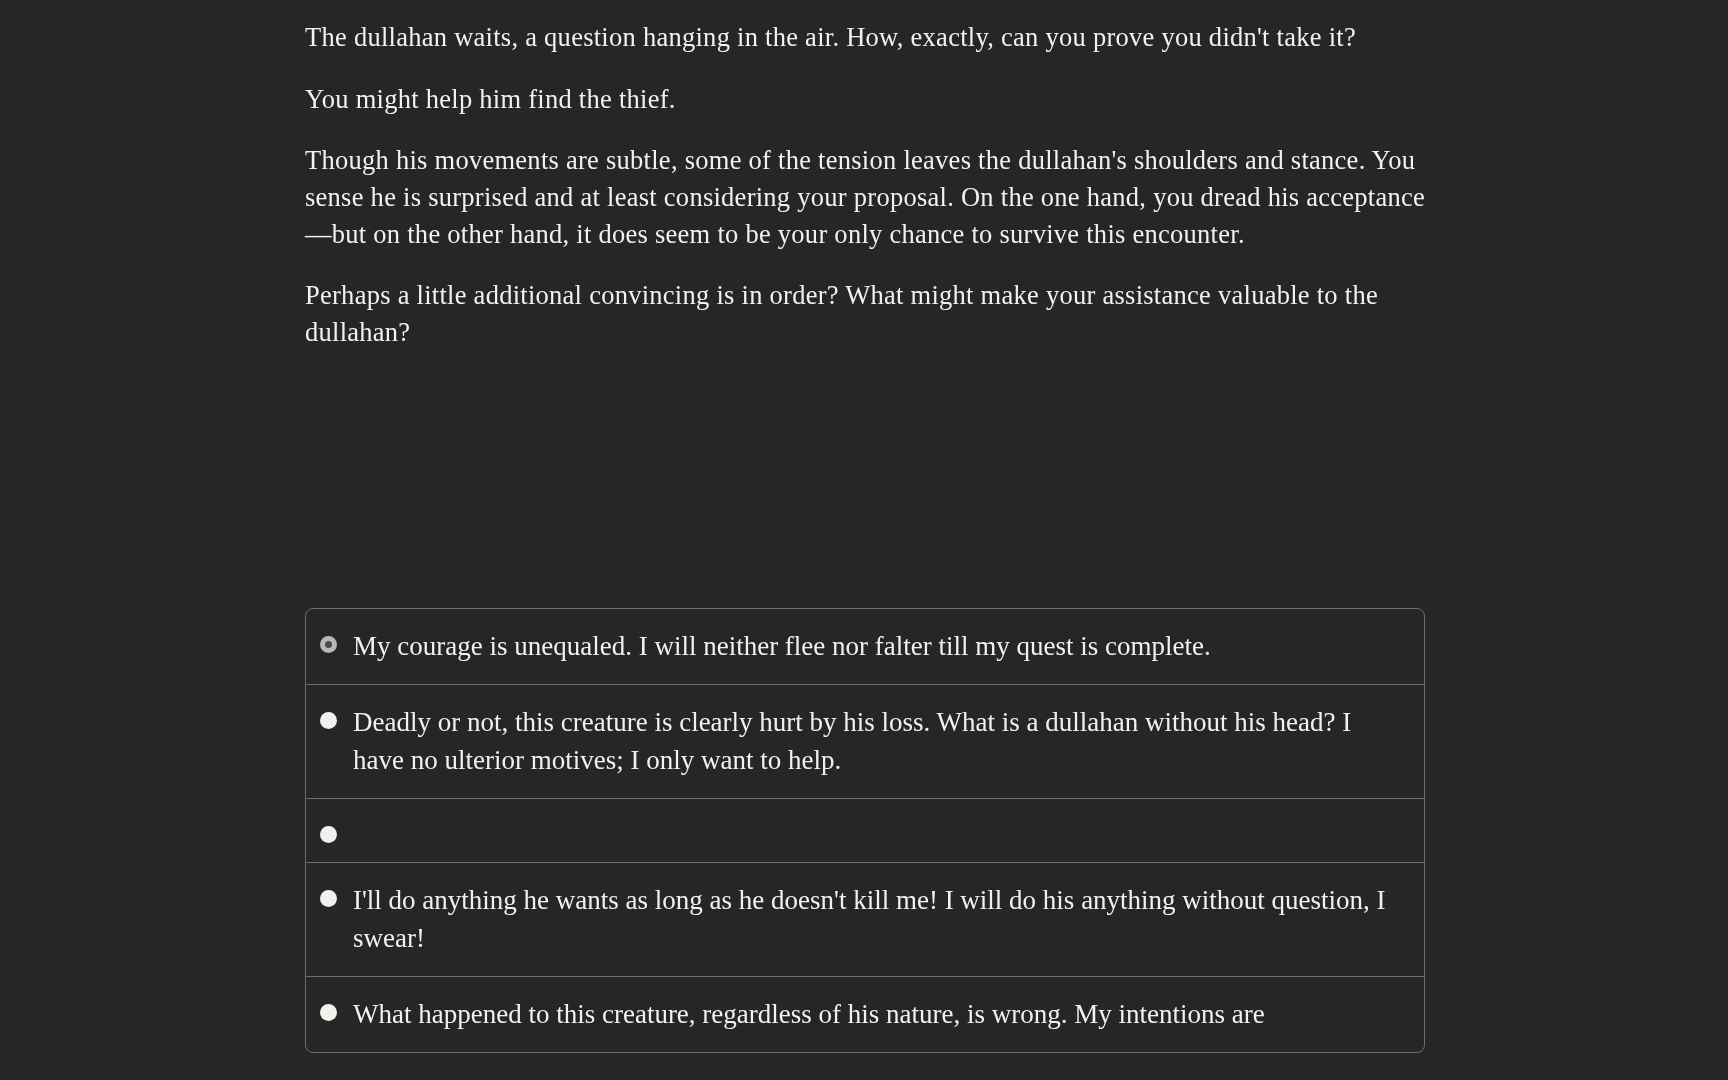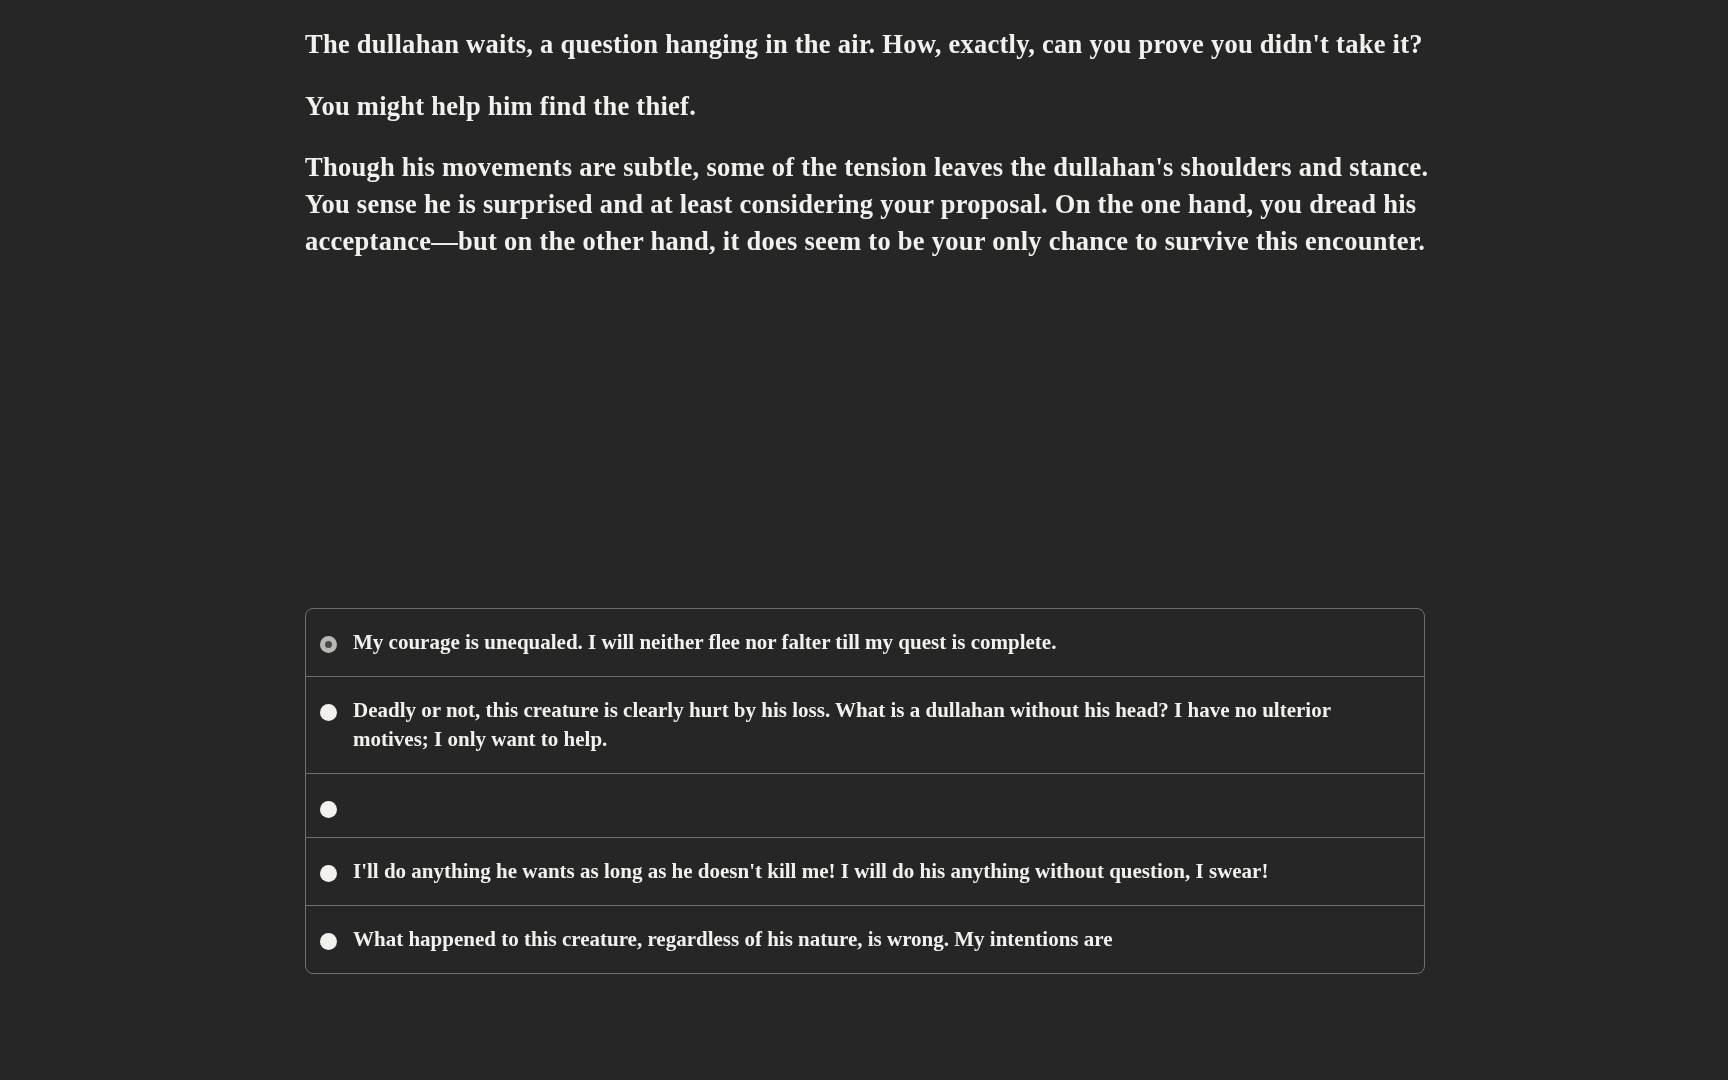--- a/index.html
+++ b/index.html
@@ -22,24 +22,23 @@
   }
   .story {
     position: absolute;
     left: 305px;
     top: 10px;
     width: 1135px;
   }
   .story p {
     font-size: 26.5px;
     line-height: 1.385;
-    margin: 16px 0 25px 0;
+    margin: 9px 0 25px 0;
     color: #f3f1ed;
     letter-spacing: 0.01em;
-    font-weight: bold;
   }
   .choices {
     position: absolute;
     left: 305px;
     top: 608px;
     width: 1120px;
     border: 1px solid #6e6e6e;
     border-radius: 8px;
     box-sizing: border-box;
     background: transparent;
@@ -75,35 +74,35 @@
     content: "";
     position: absolute;
     left: 5px;
     top: 5px;
     width: 7px;
     height: 7px;
     border-radius: 50%;
     background: #4a4a4a;
   }
   .choice-text {
-    font-size: 21px;
+    font-size: 27px;
     line-height: 1.385;
     color: #f3f1ed;
-    font-weight: bold;
   }
 </style>
 </head>
 <body>
 
 <div class="page">
 
   <div class="story">
     <p>The dullahan waits, a question hanging in the air. How, exactly, can you prove you didn't take it?</p>
     <p>You might help him find the thief.</p>
     <p>Though his movements are subtle, some of the tension leaves the dullahan's shoulders and stance. You sense he is surprised and at least considering your proposal. On the one hand, you dread his acceptance—but on the other hand, it does seem to be your only chance to survive this encounter.</p>
+    <p>Perhaps a little additional convincing is in order? What might make your assistance valuable to the dullahan?</p>
   </div>
 
   <div class="choices">
 
     <div class="choice">
       <span class="radio selected"></span>
       <span class="choice-text">My courage is unequaled. I will neither flee nor falter till my quest is complete.</span>
     </div>
 
     <div class="choice">

